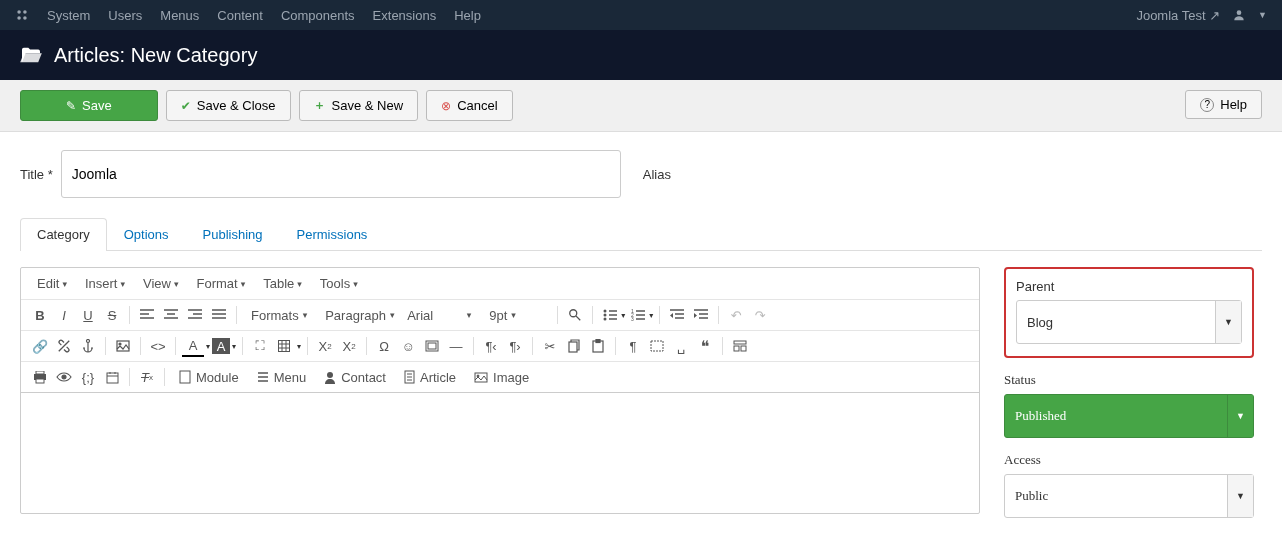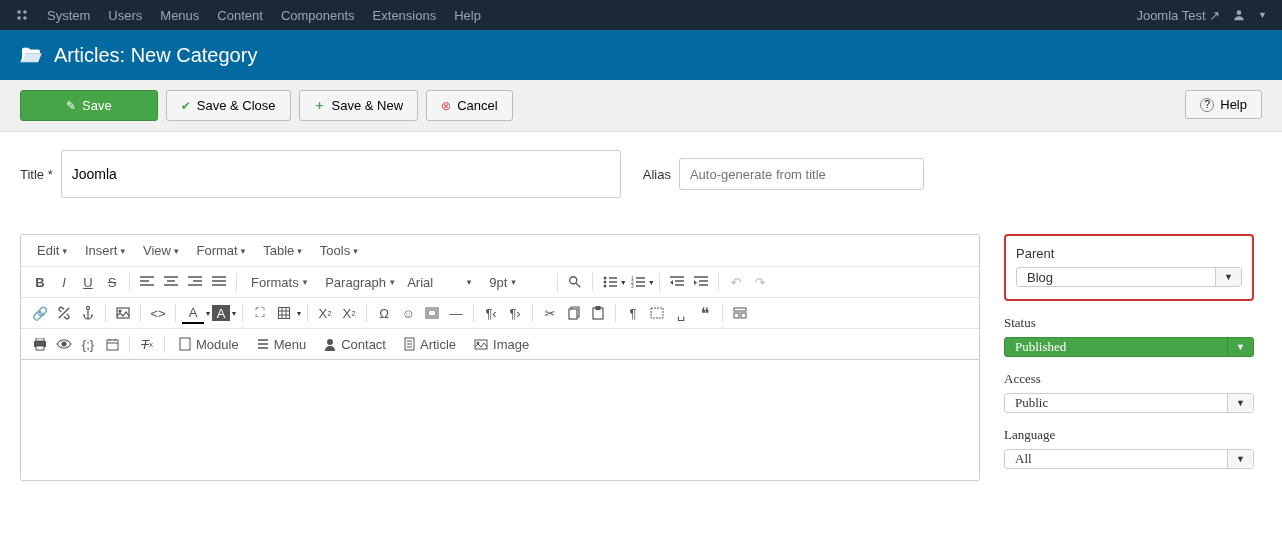--- a/index.html
+++ b/index.html
@@ -2,21 +2,21 @@
 <html><head>
 <meta charset="utf-8">
 <style>
 * { box-sizing: border-box; margin: 0; padding: 0; }
 body { font-family: Arial, Helvetica, sans-serif; font-size: 13px; color: #333; background: #fff; width: 1282px; }
 .topnav { background: #1a2838; height: 30px; display: flex; align-items: center; padding: 0 15px; justify-content: space-between; }
 .topnav-left { display: flex; align-items: center; gap: 18px; }
 .topnav-right { display: flex; align-items: center; gap: 12px; }
 .topnav a, .topnav span { color: #9ba5b0; font-size: 13px; cursor: pointer; }
 .joomla-icon-sm { color: #9ba5b0; font-size: 14px; }
-.header { background: #0369a1; height: 50px; display: flex; align-items: center; padding: 0 20px; justify-content: space-between; }
+.header { background: #0f172a; height: 50px; display: flex; align-items: center; padding: 0 20px; justify-content: space-between; }
 .header-title { color: #fff; font-size: 20px; font-weight: normal; display: flex; align-items: center; gap: 12px; }
 .folder-icon { color: #fff; font-size: 18px; }
 .joomla-logo { display: flex; align-items: center; gap: 6px; }
 .joomla-logo-text { color: #fff; font-size: 24px; font-family: Arial; }
 .joomla-mark { width: 36px; height: 36px; }
 .toolbar { background: #f0f0f0; border-bottom: 1px solid #ddd; padding: 10px 20px; display: flex; justify-content: space-between; }
 .toolbar-left { display: flex; gap: 8px; }
 .btn { border: 1px solid #bbb; border-radius: 3px; padding: 6px 14px; font-size: 13px; background: #f5f5f5; cursor: pointer; display: inline-flex; align-items: center; gap: 6px; }
 .btn-green { background: #46a546; border-color: #3d8b3d; color: #fff; padding: 6px 45px; }
 .btn-green .ico { color: #fff; }
@@ -42,21 +42,21 @@
 .editor-menubar, .editor-toolbar1, .editor-toolbar2, .editor-toolbar3 { border-bottom: 1px solid #e5e5e5; padding: 4px 8px; display: flex; align-items: center; flex-wrap: wrap; gap: 2px; }
 .editor-toolbar3 { border-bottom: 1px solid #ccc; }
 .menubtn { padding: 4px 8px; font-size: 13px; cursor: pointer; display: inline-flex; align-items: center; gap: 3px; color: #555; }
 .caret { font-size: 9px; }
 .tb { width: 22px; height: 22px; display: inline-flex; align-items: center; justify-content: center; cursor: pointer; font-size: 13px; color: #555; }
 .sep { width: 1px; height: 18px; background: #ddd; margin: 0 4px; }
 .tbwide { padding: 0 8px; min-width: auto; height: 22px; display: inline-flex; align-items: center; gap: 4px; font-size: 13px; color: #555; cursor: pointer; }
 .mediabtn { display: inline-flex; align-items: center; gap: 5px; padding: 3px 8px; font-size: 13px; cursor: pointer; color: #555; }
 .side-group { margin-bottom: 14px; font-family: Liberation Serif, serif; }
 .side-label { font-size: 13px; margin-bottom: 6px; display: block; }
-.side-select { display: flex; border: 1px solid #ccc; border-radius: 3px; height: 20px; background: #fff; }
+.side-select { display: flex; border: 1px solid #ccc; border-radius: 3px; height: 44px; background: #fff; }
 .side-select-val { flex: 1; padding: 0 10px; display: flex; align-items: center; font-size: 13px; }
 .side-select-caret { width: 26px; border-left: 1px solid #ccc; display: flex; align-items: center; justify-content: center; background: #f5f5f5; font-size: 9px; }
 .side-select.green { background: #46a546; border-color: #3d8b3d; }
 .side-select.green .side-select-val { color: #fff; }
 .side-select.green .side-select-caret { background: #46a546; border-left-color: #3d8b3d; color: #fff; }
 .highlight-box { border: 2px solid #c33; border-radius: 4px; padding: 10px 10px 12px 10px; margin-bottom: 14px; }
 .editor-content { height: 120px; }
 svg { display: block; }
 </style>
 </head>
@@ -131,23 +131,28 @@
       <span>Help</span>
     </button>
   </div>
 </div>
 
 <div class="content">
   <div class="title-row">
     <span class="title-label req">Title *</span>
     <input class="title-input" value="Joomla" style="">
     <span class="title-label alias-label">Alias</span>
-    <input class="alias-input" placeholder="Auto-generate from title" style="">
-  </div>
-
+  </div>
+
+  <div class="tabs">
+    <div class="tab active">Category</div>
+    <div class="tab">Options</div>
+    <div class="tab">Publishing</div>
+    <div class="tab">Permissions</div>
+  </div>
 
   <div class="main-area">
     <div class="editor-col">
       <div class="editor-box">
         <div class="editor-menubar">
           <span class="menubtn">
               <span>Edit</span>
               <span class="caret">▾</span>
             </span>
           <span class="menubtn">

